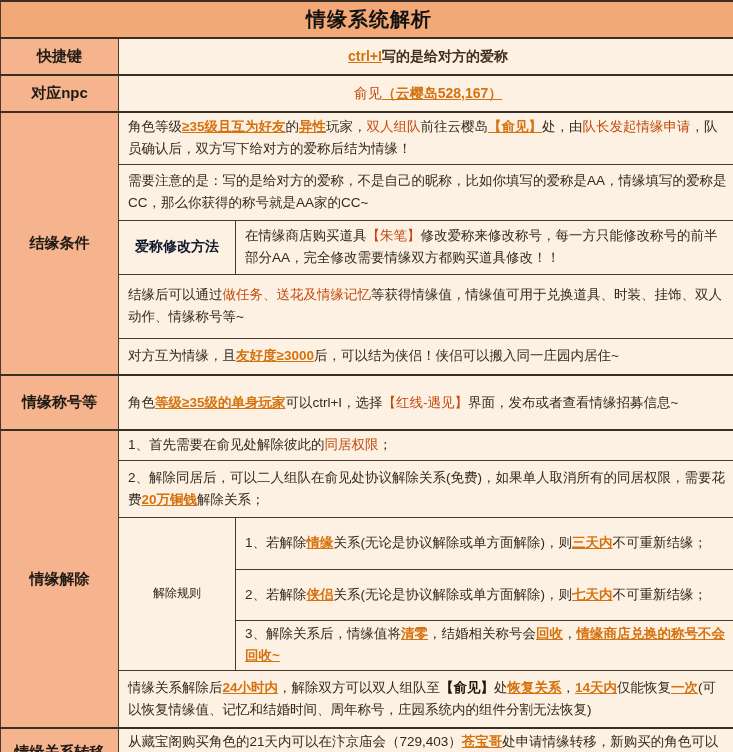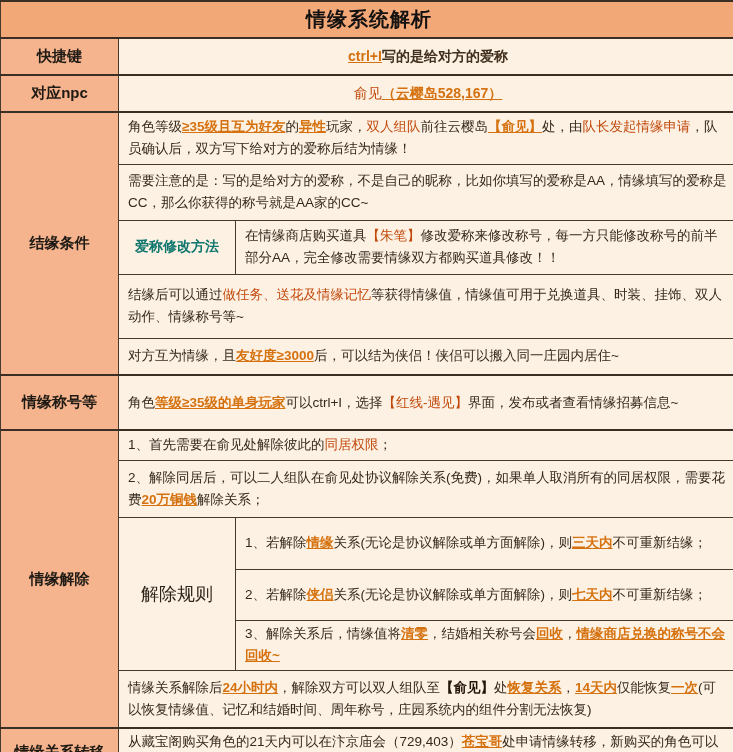--- a/index.html
+++ b/index.html
@@ -48,22 +48,22 @@
     text-align:center;
     font-weight:bold;
     color:#41301d;
     font-size:14px;
   }
   td.sub {
     background:#fdf1e4;
     text-align:center;
     padding:2px 4px;
   }
-  td.sub.bold { font-weight:bold; font-size:14px; color:#0f766e; }
-  td.sub.reg  { font-weight:normal; font-size:18px; color:#2e251a; }
+  td.sub.bold { font-weight:bold; font-size:14px; color:#0f172a; }
+  td.sub.reg  { font-weight:normal; font-size:12px; color:#2e251a; }
   .o { color:#d5720f; font-weight:bold;text-decoration:underline; }
   .r { color:#c14a0c; font-weight:normal; }
   .b { color:#221408; font-weight:bold; }
 </style>
 </head>
 <body>
 
 <table class="guide">
   <colgroup>
     <col style="width:118px">

